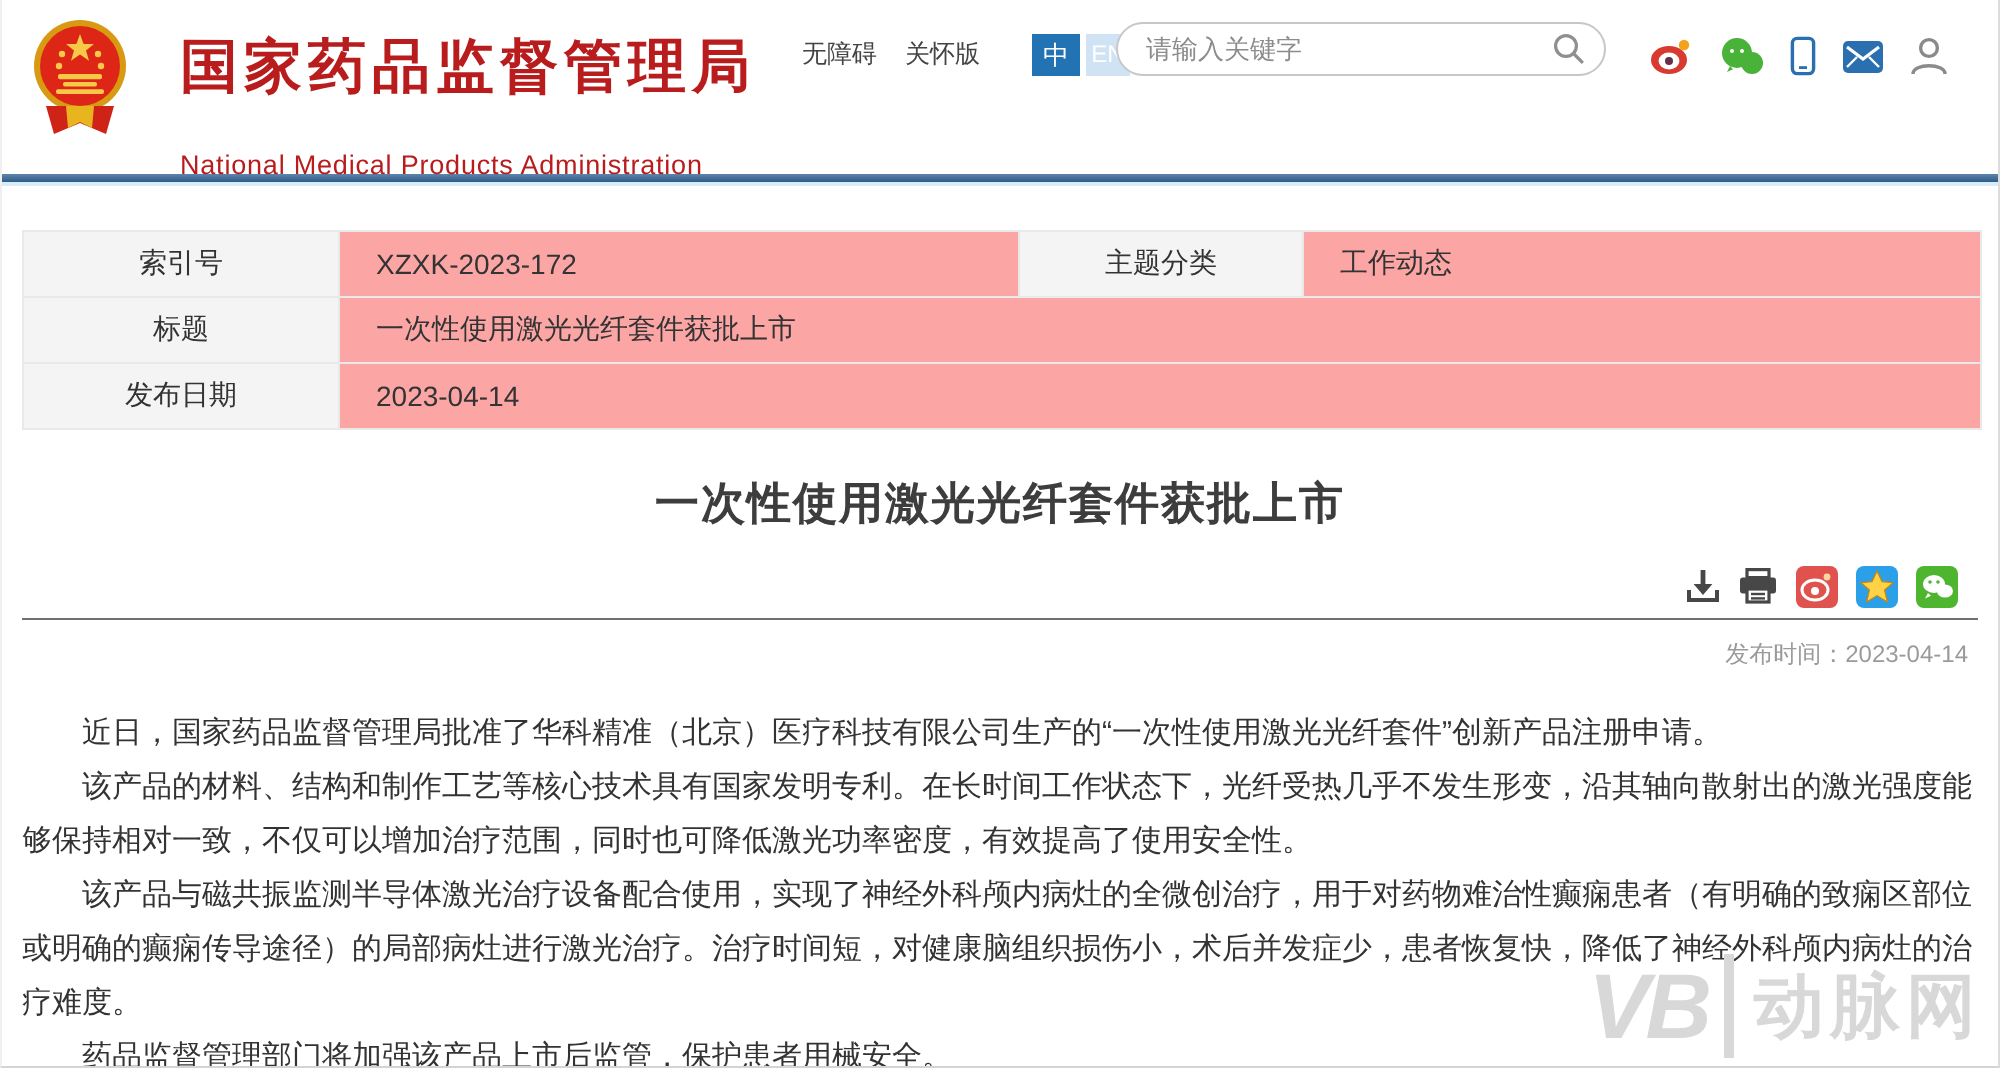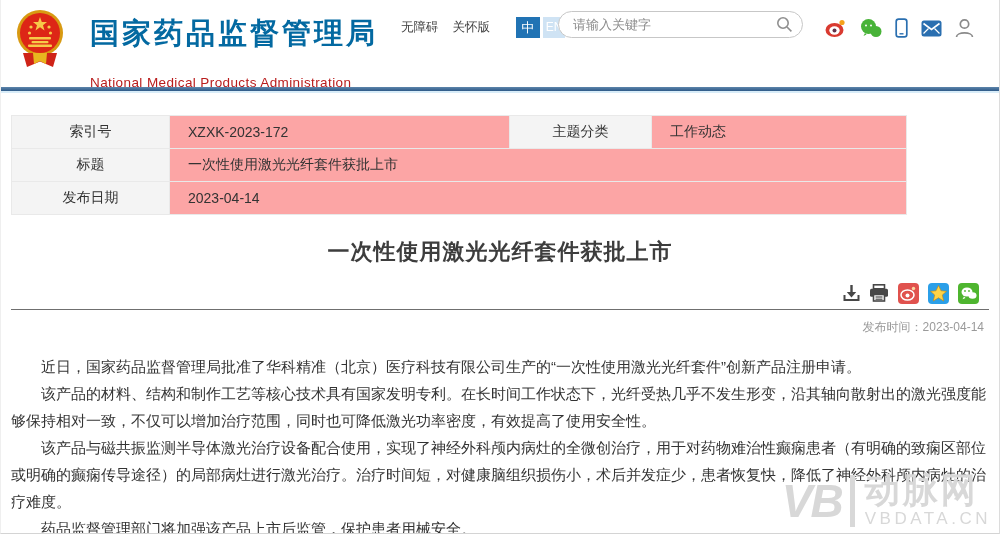--- a/index.html
+++ b/index.html
@@ -6,21 +6,21 @@
   html,body { width:1000px; height:534px; }
   body { font-family: "Liberation Sans", sans-serif; background:#fff; }
   .page { position:relative; width:1000px; height:534px; background:#fff; overflow:hidden;
           border-right:1px solid #dcdcdc; border-bottom:1px solid #d4d4d4; border-left:1px solid #efefef; }
 
   
   .site-header { position:relative; height:87px; background:#fff; }
   .brand { display:flex; align-items:flex-start; padding:6px 0 0 15px; }
   .emblem { width:48px; height:66px; margin-top:0; }
   .brand-text { margin-left:26px; padding-top:8px; }
-  .brand-cn { font-size:29px; font-weight:700; color:#0369a1; letter-spacing:3px; }
+  .brand-cn { font-size:29px; font-weight:700; color:#b91c1c; letter-spacing:3px; }
   .brand-en { font-size:13.5px; color:#b91c1c; margin-top:21px; letter-spacing:0.4px; }
 
   .utils { position:absolute; top:6px; right:0; display:flex; align-items:flex-end; }
   .utils-top { display:flex; align-items:center; height:22px; }
   .util-link { font-size:12.5px; color:#444; text-decoration:none; margin-right:14px; cursor:pointer; }
   .lang-zh { display:inline-block; width:24px; height:21px; margin-left:12px; background:#2173b4; color:#fff;
              font-size:13px; line-height:21px; text-align:center; cursor:pointer; }
   .lang-en { display:inline-block; width:22px; height:21px; margin-left:3px; margin-right:-7px; background:#cfe3f4;
              color:#ffffff; font-size:12px; line-height:21px; text-align:center; cursor:pointer; }
   .search-pill { position:relative; width:245px; height:27px; margin:5px 22px 0 0; border:1px solid #c7c7c7;
@@ -28,21 +28,21 @@
   .search-input { position:absolute; left:14px; top:1px; width:195px; height:23px; border:none; outline:none;
                   font-size:13px; color:#be185d; background:transparent; font-family:"Liberation Sans",sans-serif; }
   .search-input::placeholder { color:#8c8c8c; }
   .search-glass { position:absolute; right:9px; top:4px; cursor:pointer; }
   .social-row { display:flex; align-items:center; gap:13px; margin:7px 25px 0 0; }
   .social-row svg { cursor:pointer; display:block; }
 
   .blue-bar { height:6px; background:linear-gradient(#5d85ab,#2f5a88); border-bottom:2px solid #d8ecf8; }
 
   
-  .info-table { width:896px; margin:22px 10px 0 10px; border-collapse:collapse; font-size:14px; color:#333;
+  .info-table { width:980px; margin:22px 10px 0 10px; border-collapse:collapse; font-size:14px; color:#333;
                 table-layout:fixed; }
   .info-table td { border:1px solid #e9e9e9; height:33px; }
   .cell-label { background:#f4f4f4; text-align:center; color:#333; }
   .cell-value { background:#fca5a5; padding-left:18px; text-align:left; }
 
   
   .article-title { text-align:center; font-size:22px; font-weight:700; color:#3d3d3d; margin-top:22px;
                    letter-spacing:1px; }
   .toolbar { display:flex; justify-content:flex-end; align-items:center; gap:9px; margin:16px 20px 0 0; height:20px; }
   .toolbar svg { display:block; cursor:pointer; }
@@ -206,17 +206,16 @@
     <p>近日，国家药品监督管理局批准了华科精准（北京）医疗科技有限公司生产的“一次性使用激光光纤套件”创新产品注册申请。</p>
     <p>该产品的材料、结构和制作工艺等核心技术具有国家发明专利。在长时间工作状态下，光纤受热几乎不发生形变，沿其轴向散射出的激光强度能够保持相对一致，不仅可以增加治疗范围，同时也可降低激光功率密度，有效提高了使用安全性。</p>
     <p>该产品与磁共振监测半导体激光治疗设备配合使用，实现了神经外科颅内病灶的全微创治疗，用于对药物难治性癫痫患者（有明确的致痫区部位或明确的癫痫传导途径）的局部病灶进行激光治疗。治疗时间短，对健康脑组织损伤小，术后并发症少，患者恢复快，降低了神经外科颅内病灶的治疗难度。</p>
     <p>药品监督管理部门将加强该产品上市后监管，保护患者用械安全。</p>
   </div>
 
   <div class="watermark">
     <span class="wm-logo">VB</span>
     <span>
       <div class="wm-name">动脉网</div>
-      <div class="wm-domain">VBDATA.CN</div>
     </span>
   </div>
 
 </div>
 
 </body></html>

